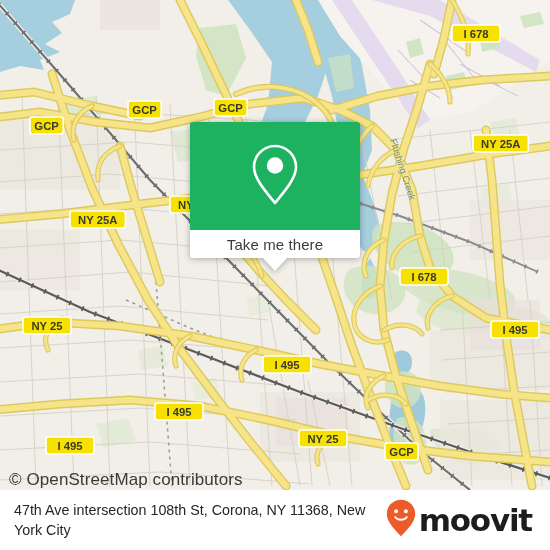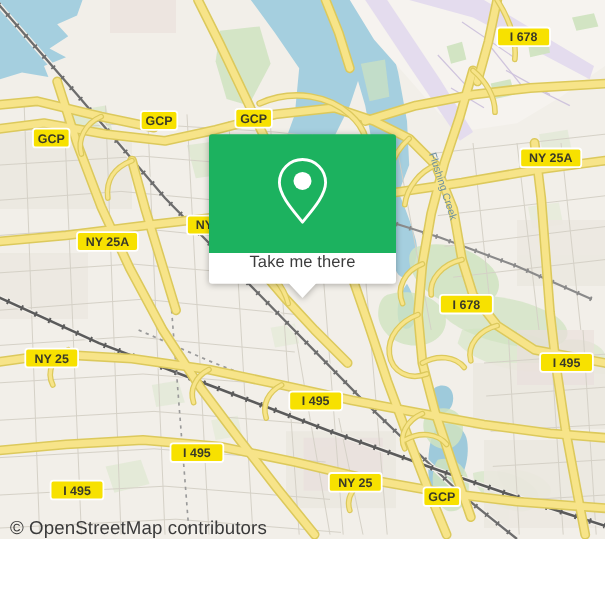--- a/index.html
+++ b/index.html
@@ -60,21 +60,21 @@
     border-radius: 3px 3px 0 0;
     display: flex;
     align-items: center;
     justify-content: center;
   }
   .popup-body {
     background: #ffffff;
     height: 28px;
     border-radius: 0 0 3px 3px;
     display: flex;
-    align-items: flex-start;
+    align-items: center;
     justify-content: center;
     position: relative;
   }
   .popup-label {
     font-size: 15px;
     color: #3c3c3c;
     font-family: "Liberation Sans", sans-serif;
     letter-spacing: 0.1px;
   }
   .popup-tail {
@@ -444,14 +444,28 @@
           <circle cx="24" cy="22.5" r="8.2" fill="#ffffff"></circle>
         </svg>
       </span>
     </div>
     <div class="popup-body">
       <span class="popup-label">Take me there</span>
       <span class="popup-tail"></span>
     </div>
   </div>
 
+  <div class="footer">
+    <div class="footer-text">47th Ave intersection 108th St, Corona, NY 11368, New York City</div>
+    <div class="brand">
+      <span>
+        <svg width="30" height="38" viewBox="0 0 30 38" xmlns="http://www.w3.org/2000/svg">
+          <path d="M15 0.8 C7.1 0.8 0.8 7.1 0.8 15 C0.8 23.6 10.6 32.4 15 37.2 C19.4 32.4 29.2 23.6 29.2 15 C29.2 7.1 22.9 0.8 15 0.8 Z" fill="#ec5b28"></path>
+          <circle cx="10.1" cy="12.2" r="1.95" fill="#ffffff"></circle>
+          <circle cx="19.9" cy="12.2" r="1.95" fill="#ffffff"></circle>
+          <path d="M9.2 18.1 C11.2 21.6 18.8 21.6 20.8 18.1" stroke="#ffffff" stroke-width="1.9" fill="none" stroke-linecap="round"></path>
+        </svg>
+      </span>
+      <span class="brand-word">moovit</span>
+    </div>
+  </div>
 
 </div>
 
 </body></html>

